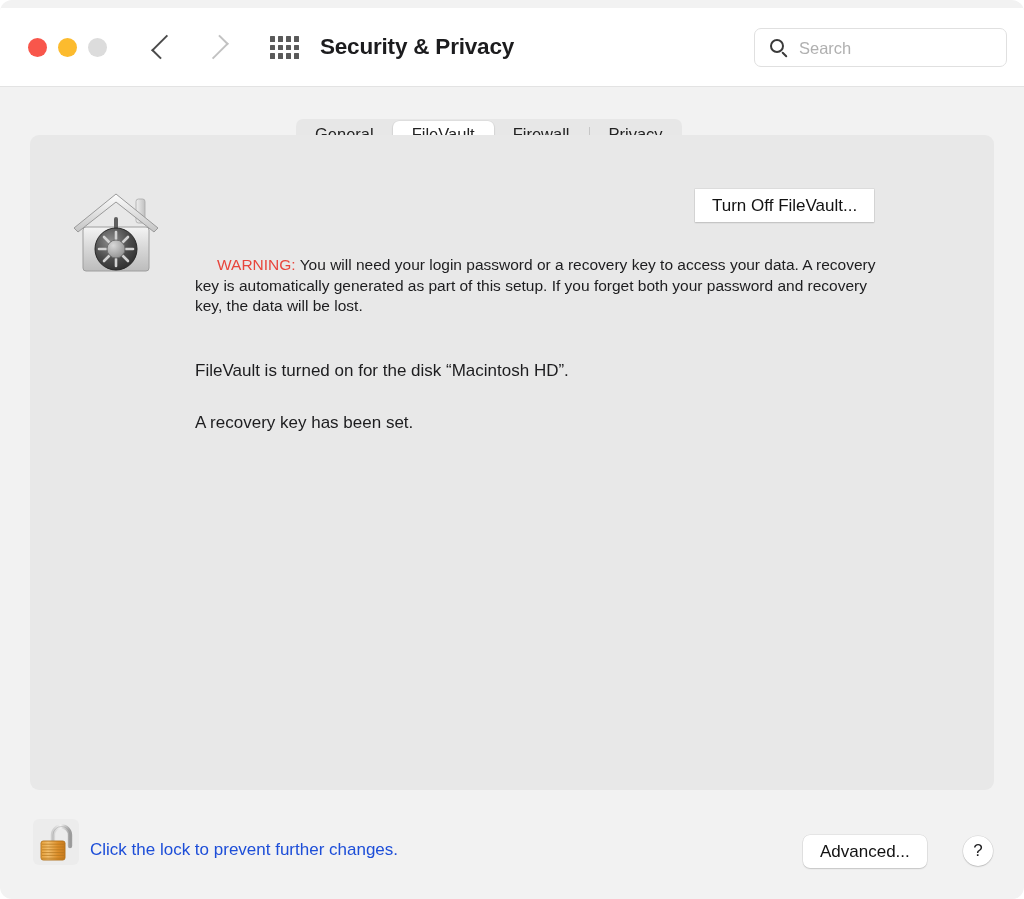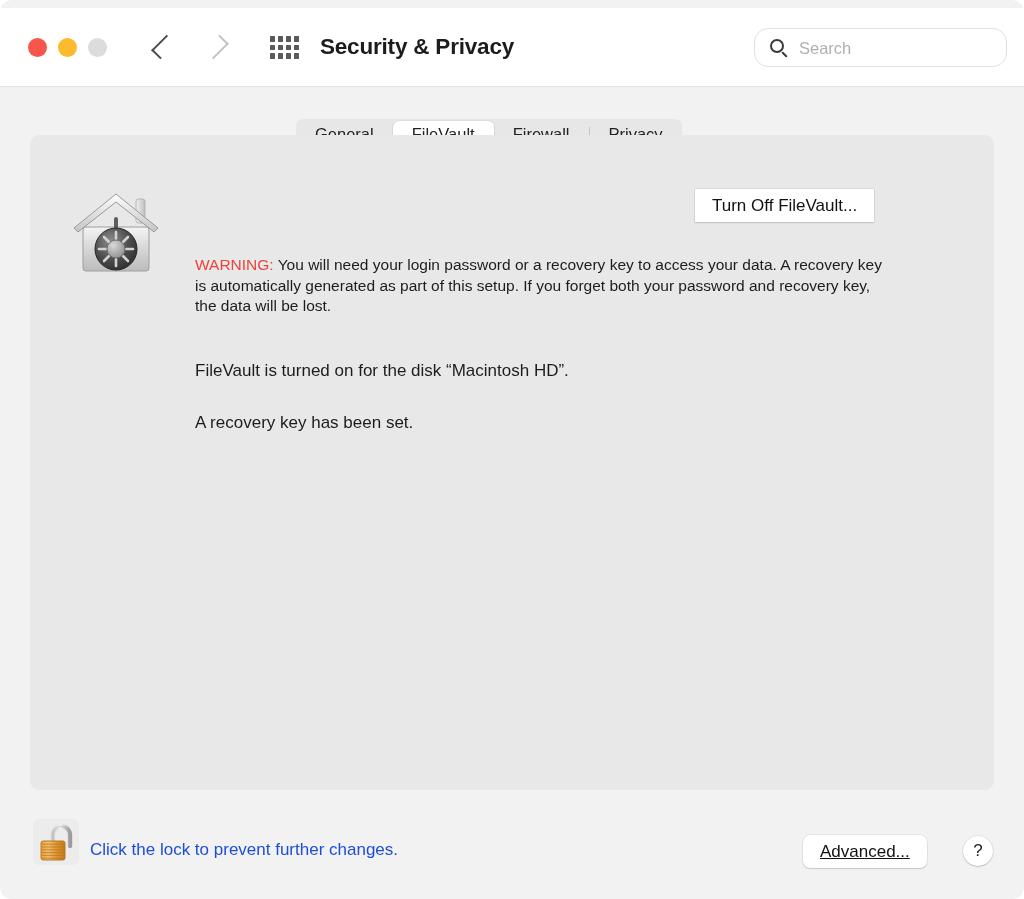--- a/index.html
+++ b/index.html
@@ -86,21 +86,21 @@
     color: #1c1c1e;
     letter-spacing: -0.2px;
   }
 
   #search-field {
     position: absolute;
     right: 17px; top: 20px;
     width: 253px; height: 39px;
     background: #ffffff;
     border: 1px solid #e0e0e0;
-    border-radius: 14px;
+    border-radius: 7px;
   }
   #search-icon {
     position: absolute;
     left: 15px; top: 10px;
     width: 18px; height: 18px;
   }
   #search-icon .ring {
     position: absolute;
     left: 0; top: 0;
     width: 14px; height: 14px;
@@ -181,21 +181,21 @@
   }
 
   #warning {
     position: absolute;
     left: 165px; top: 120px;
     width: 690px;
     font-size: 15.5px;
     line-height: 20.5px;
     color: #1d1d1f;
   }
-  #warning .label { color: #e8453c; }
+  #warning .label { color: #e8453c; margin-left: 22px; }
 
   #status-line-1 {
     position: absolute;
     left: 165px; top: 226px;
     font-size: 17px;
     color: #1d1d1f;
   }
   #status-line-2 {
     position: absolute;
     left: 165px; top: 278px;
@@ -240,21 +240,20 @@
     padding: 0 17px;
     display: flex;
     align-items: center;
     justify-content: center;
     background: #ffffff;
     border-radius: 7px;
     font-size: 17px;
     color: #121212;
     box-shadow: 0 0 0 0.5px rgba(0,0,0,0.10), 0 1px 1.5px rgba(0,0,0,0.14);
     white-space: nowrap;
-    text-decoration: underline;
   }
 
   #help-btn {
     position: absolute;
     left: 963px; top: 836px;
     width: 30px; height: 30px;
     border-radius: 50%;
     background: #ffffff;
     box-shadow: 0 0 0 0.5px rgba(0,0,0,0.12), 0 1px 1.5px rgba(0,0,0,0.14);
     display: flex;

